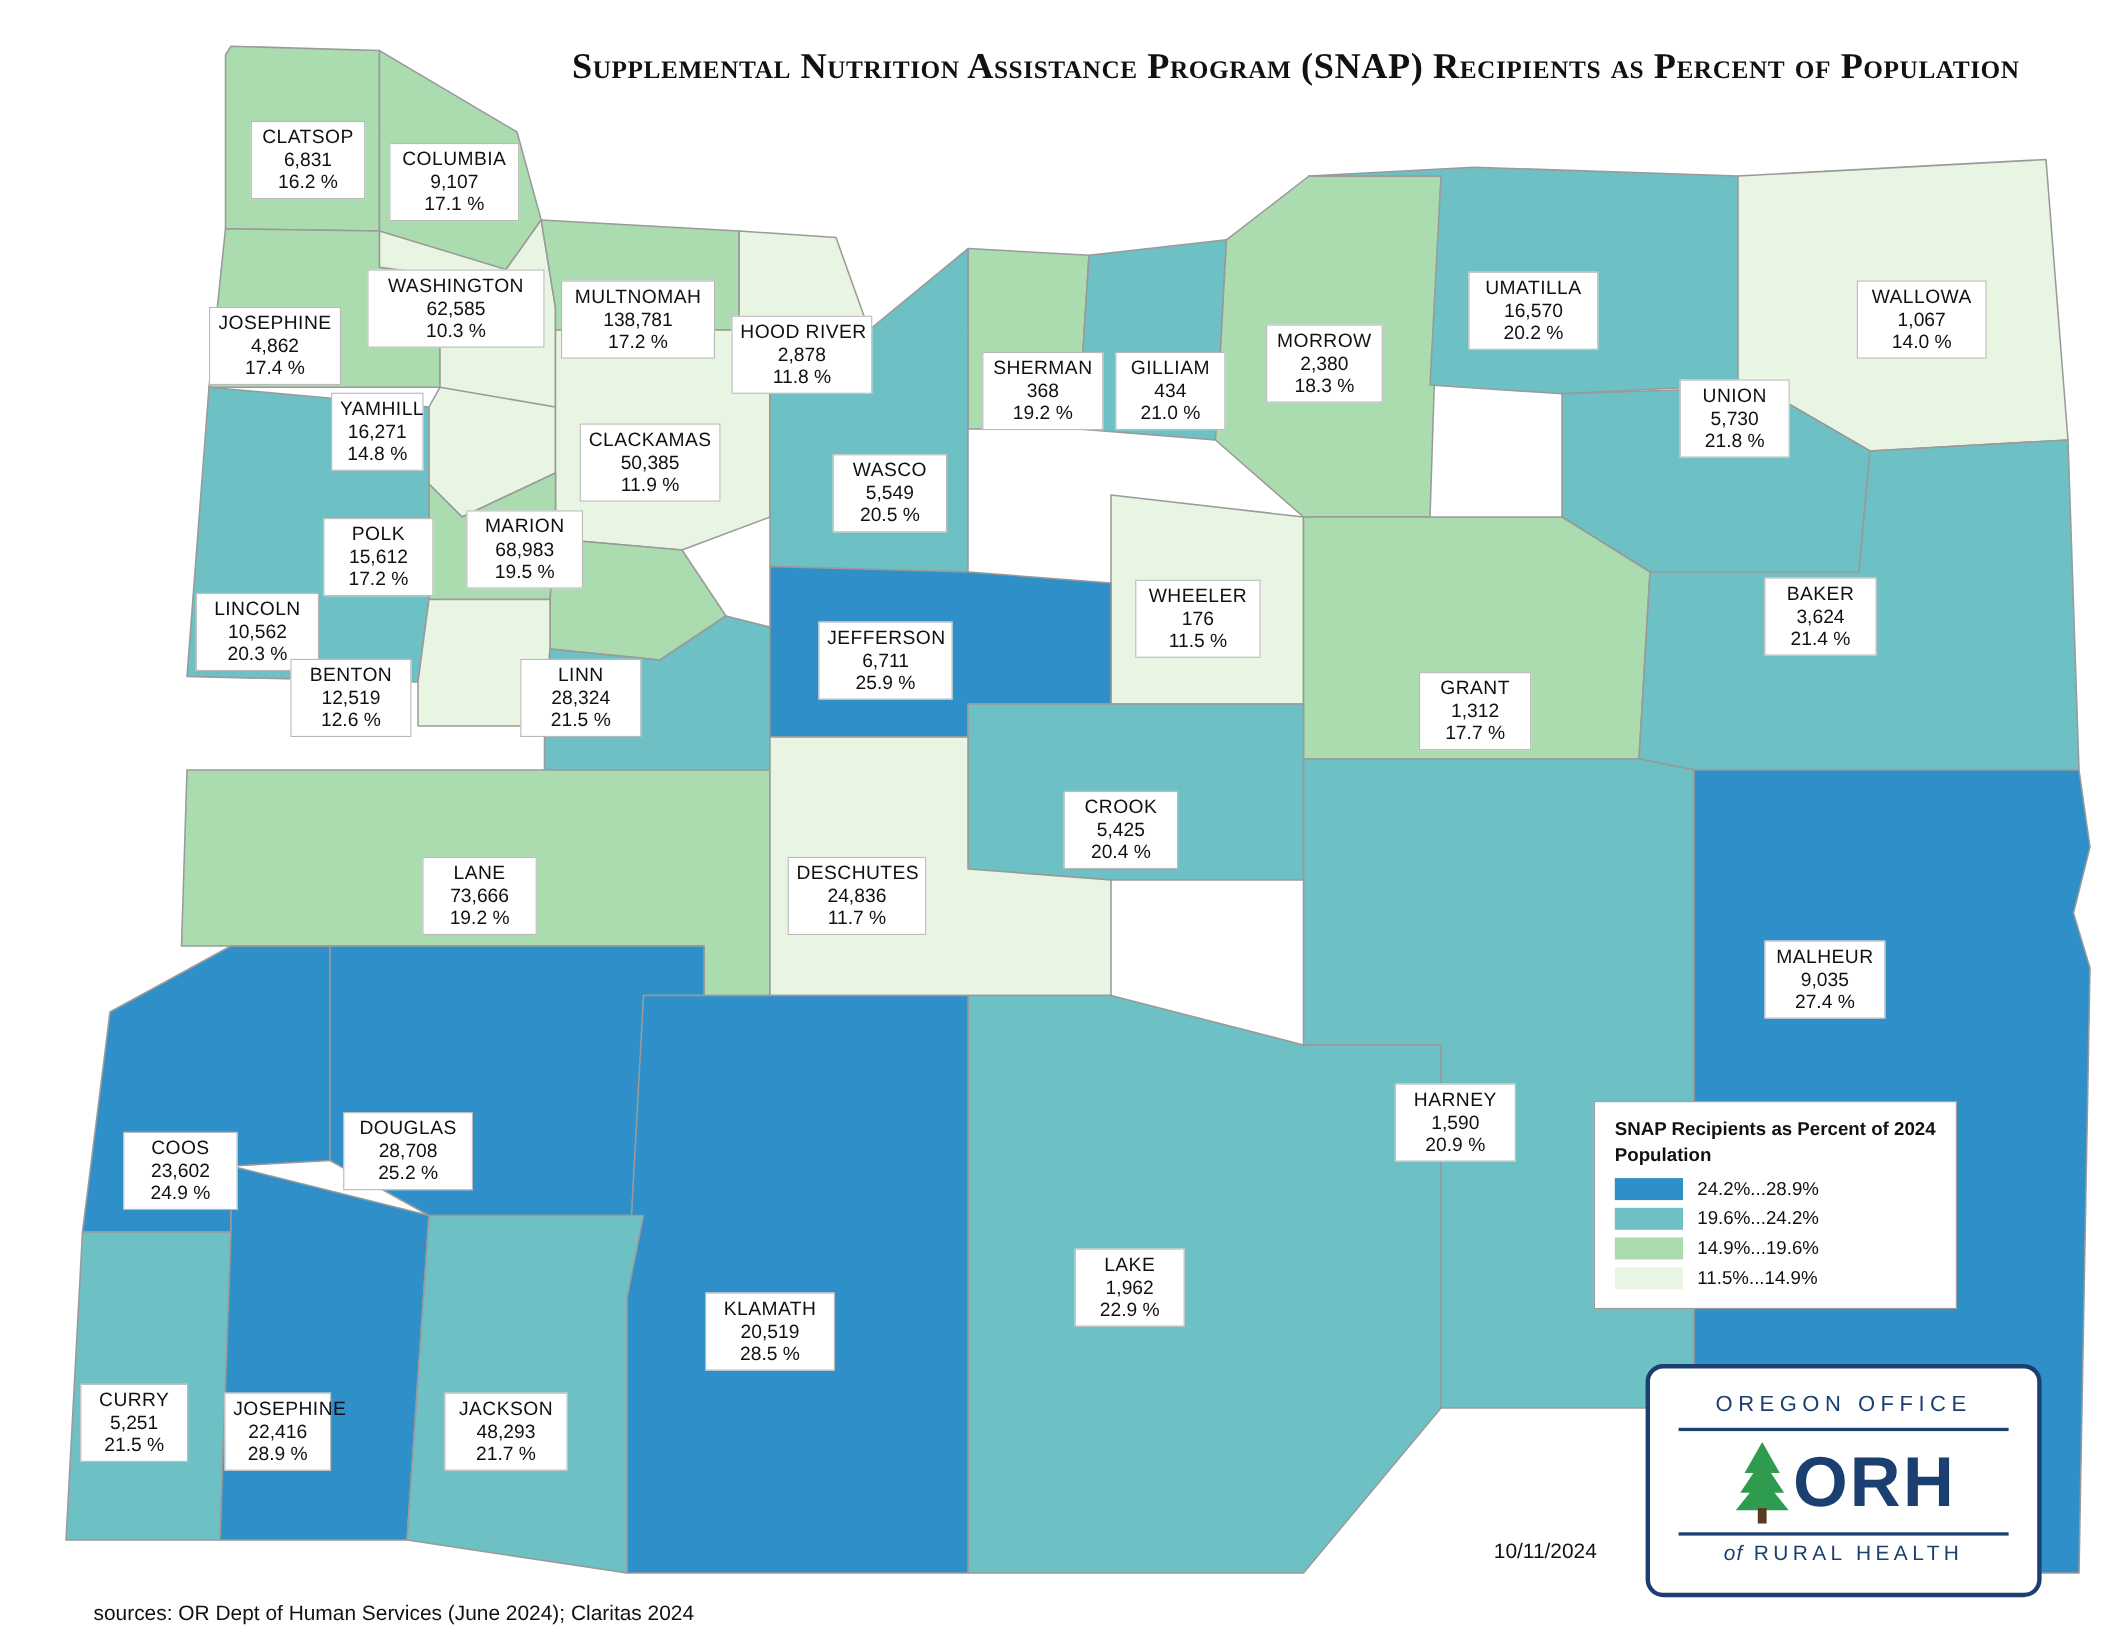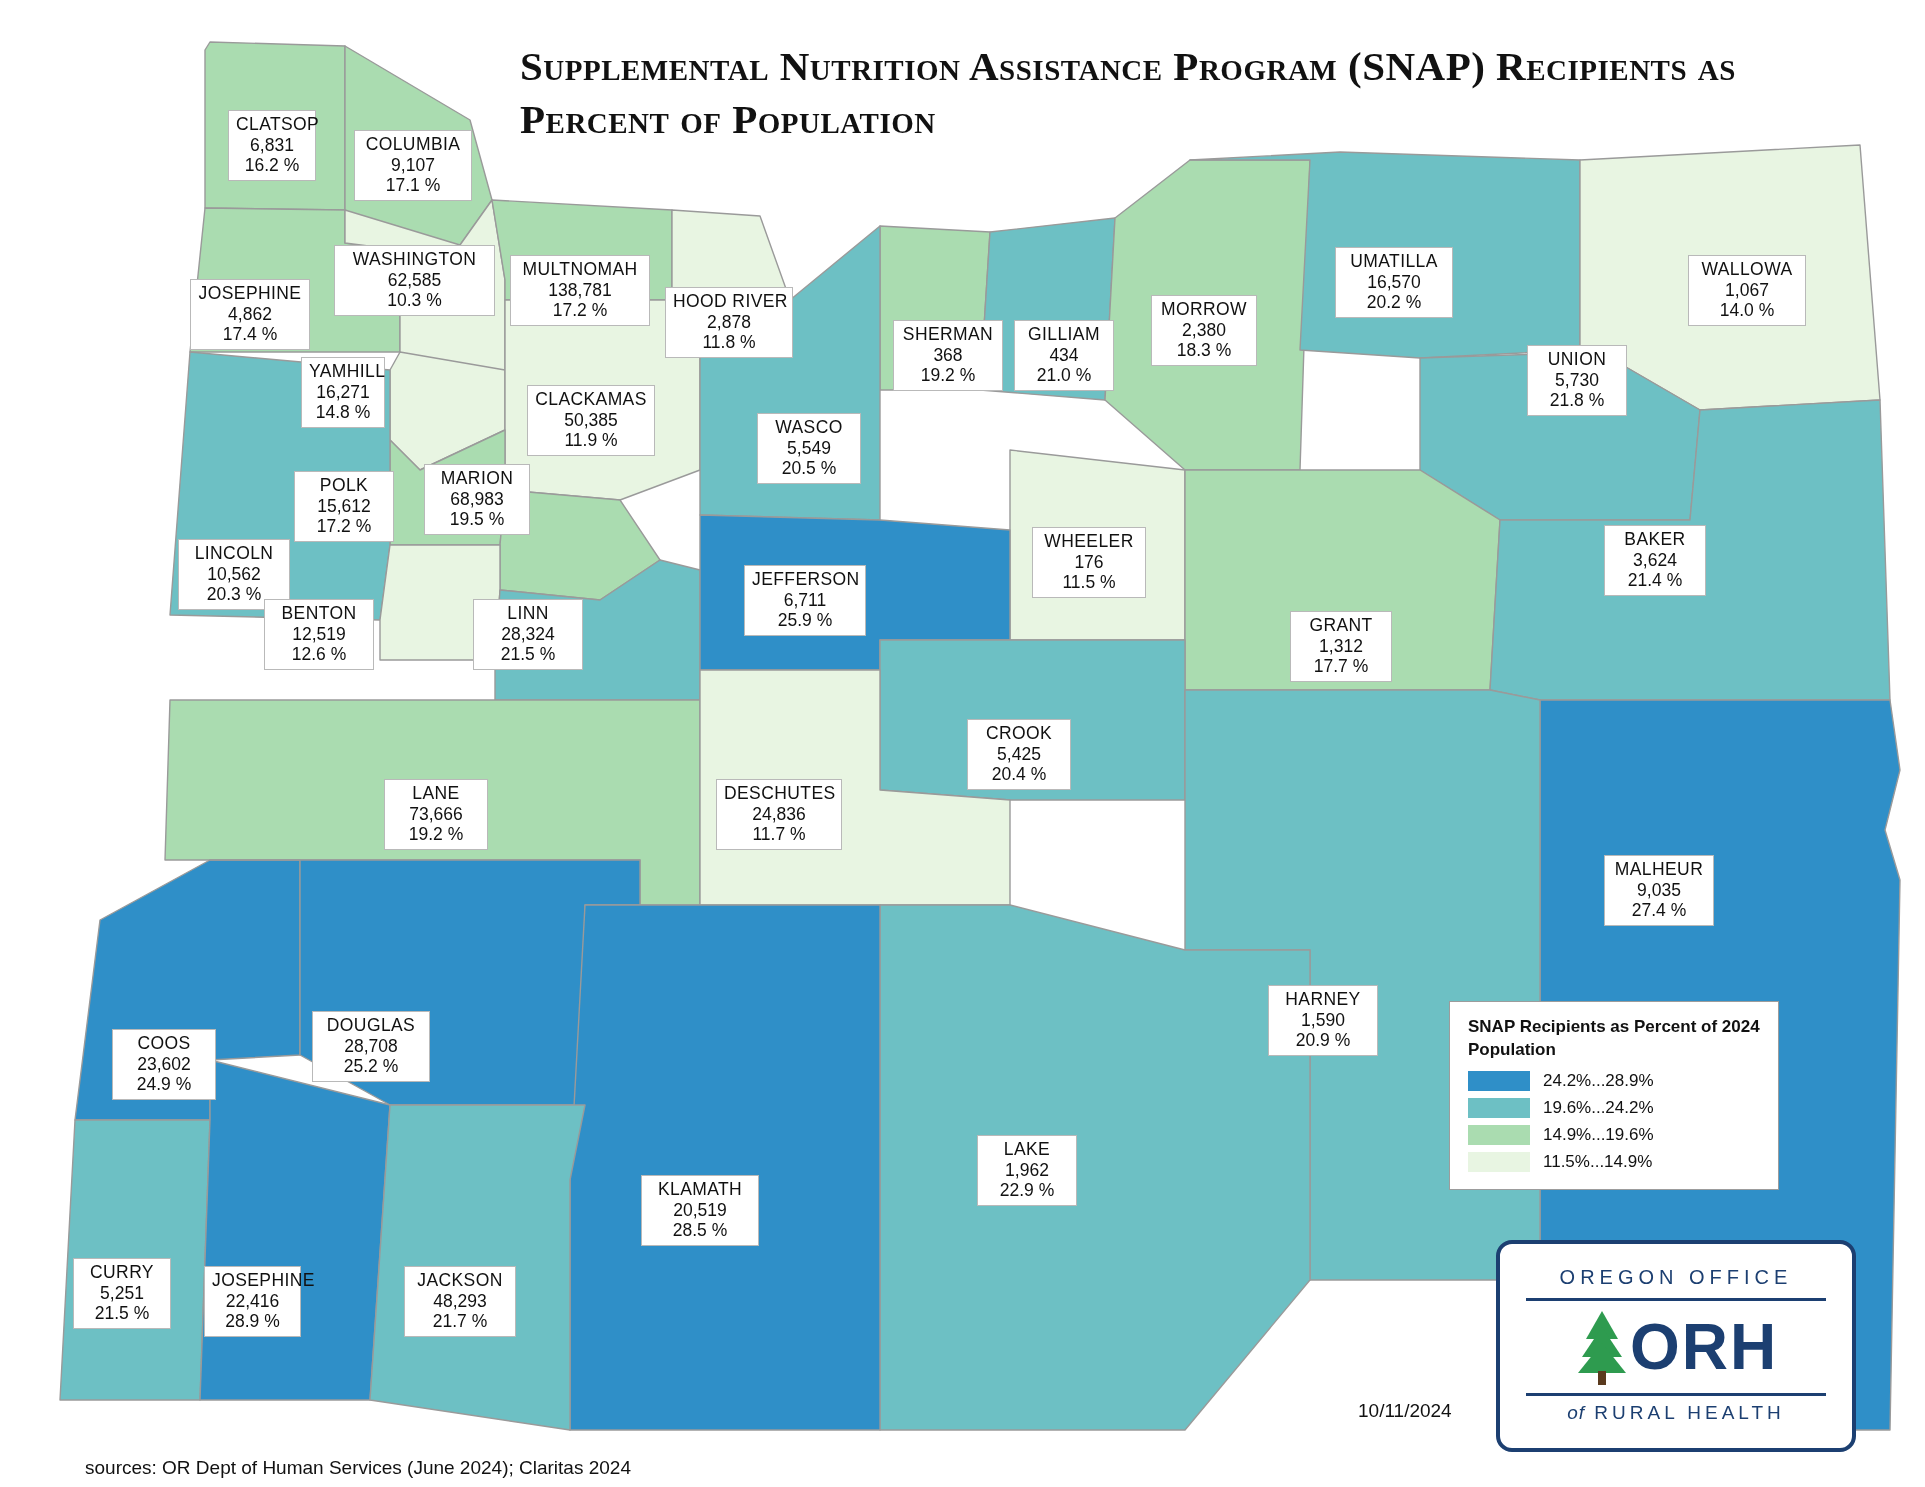--- a/index.html
+++ b/index.html
@@ -15,21 +15,21 @@
     font-family: "Liberation Sans", sans-serif;
     overflow: hidden;
   }
   
   #map-title {
     position: absolute;
     left: 520px;
     top: 40px;
     width: 1360px;
     font-family: "Liberation Serif", serif;
-    font-size: 41px;
+    font-size: 33px;
     font-weight: bold;
     font-variant: small-caps;
     line-height: 1.30;
     color: #111111;
     letter-spacing: 0.5px;
   }
   
   #map-svg {
     position: absolute;
     left: 0;
@@ -234,21 +234,21 @@
       <path fill="#6dc0c4" d="M75,1120 L210,1120 L200,1400 L60,1400 Z"></path>
 
       <path fill="#2f8fc8" d="M210,1060 L390,1105 L370,1400 L200,1400 L210,1120 Z"></path>
 
       <path fill="#6dc0c4" d="M390,1105 L585,1105 L570,1180 L570,1430 L370,1400 Z"></path>
     </g>
   </svg>
 
   <div id="map-title">Supplemental Nutrition Assistance Program (SNAP) Recipients as Percent of Population</div>
 
-  <div class="county-label" style="left:228px; top:110px; width:88px;">
+  <div class="county-label" style="left:228px; top:110px; width:104px;">
     <span class="nm">CLATSOP</span>
     <span class="ct">6,831</span>
     <span class="pc">16.2 %</span>
   </div>
   <div class="county-label" style="left:354px; top:130px; width:118px;">
     <span class="nm">COLUMBIA</span>
     <span class="ct">9,107</span>
     <span class="pc">17.1 %</span>
   </div>
   <div class="county-label" style="left:190px; top:279px; width:120px;">

